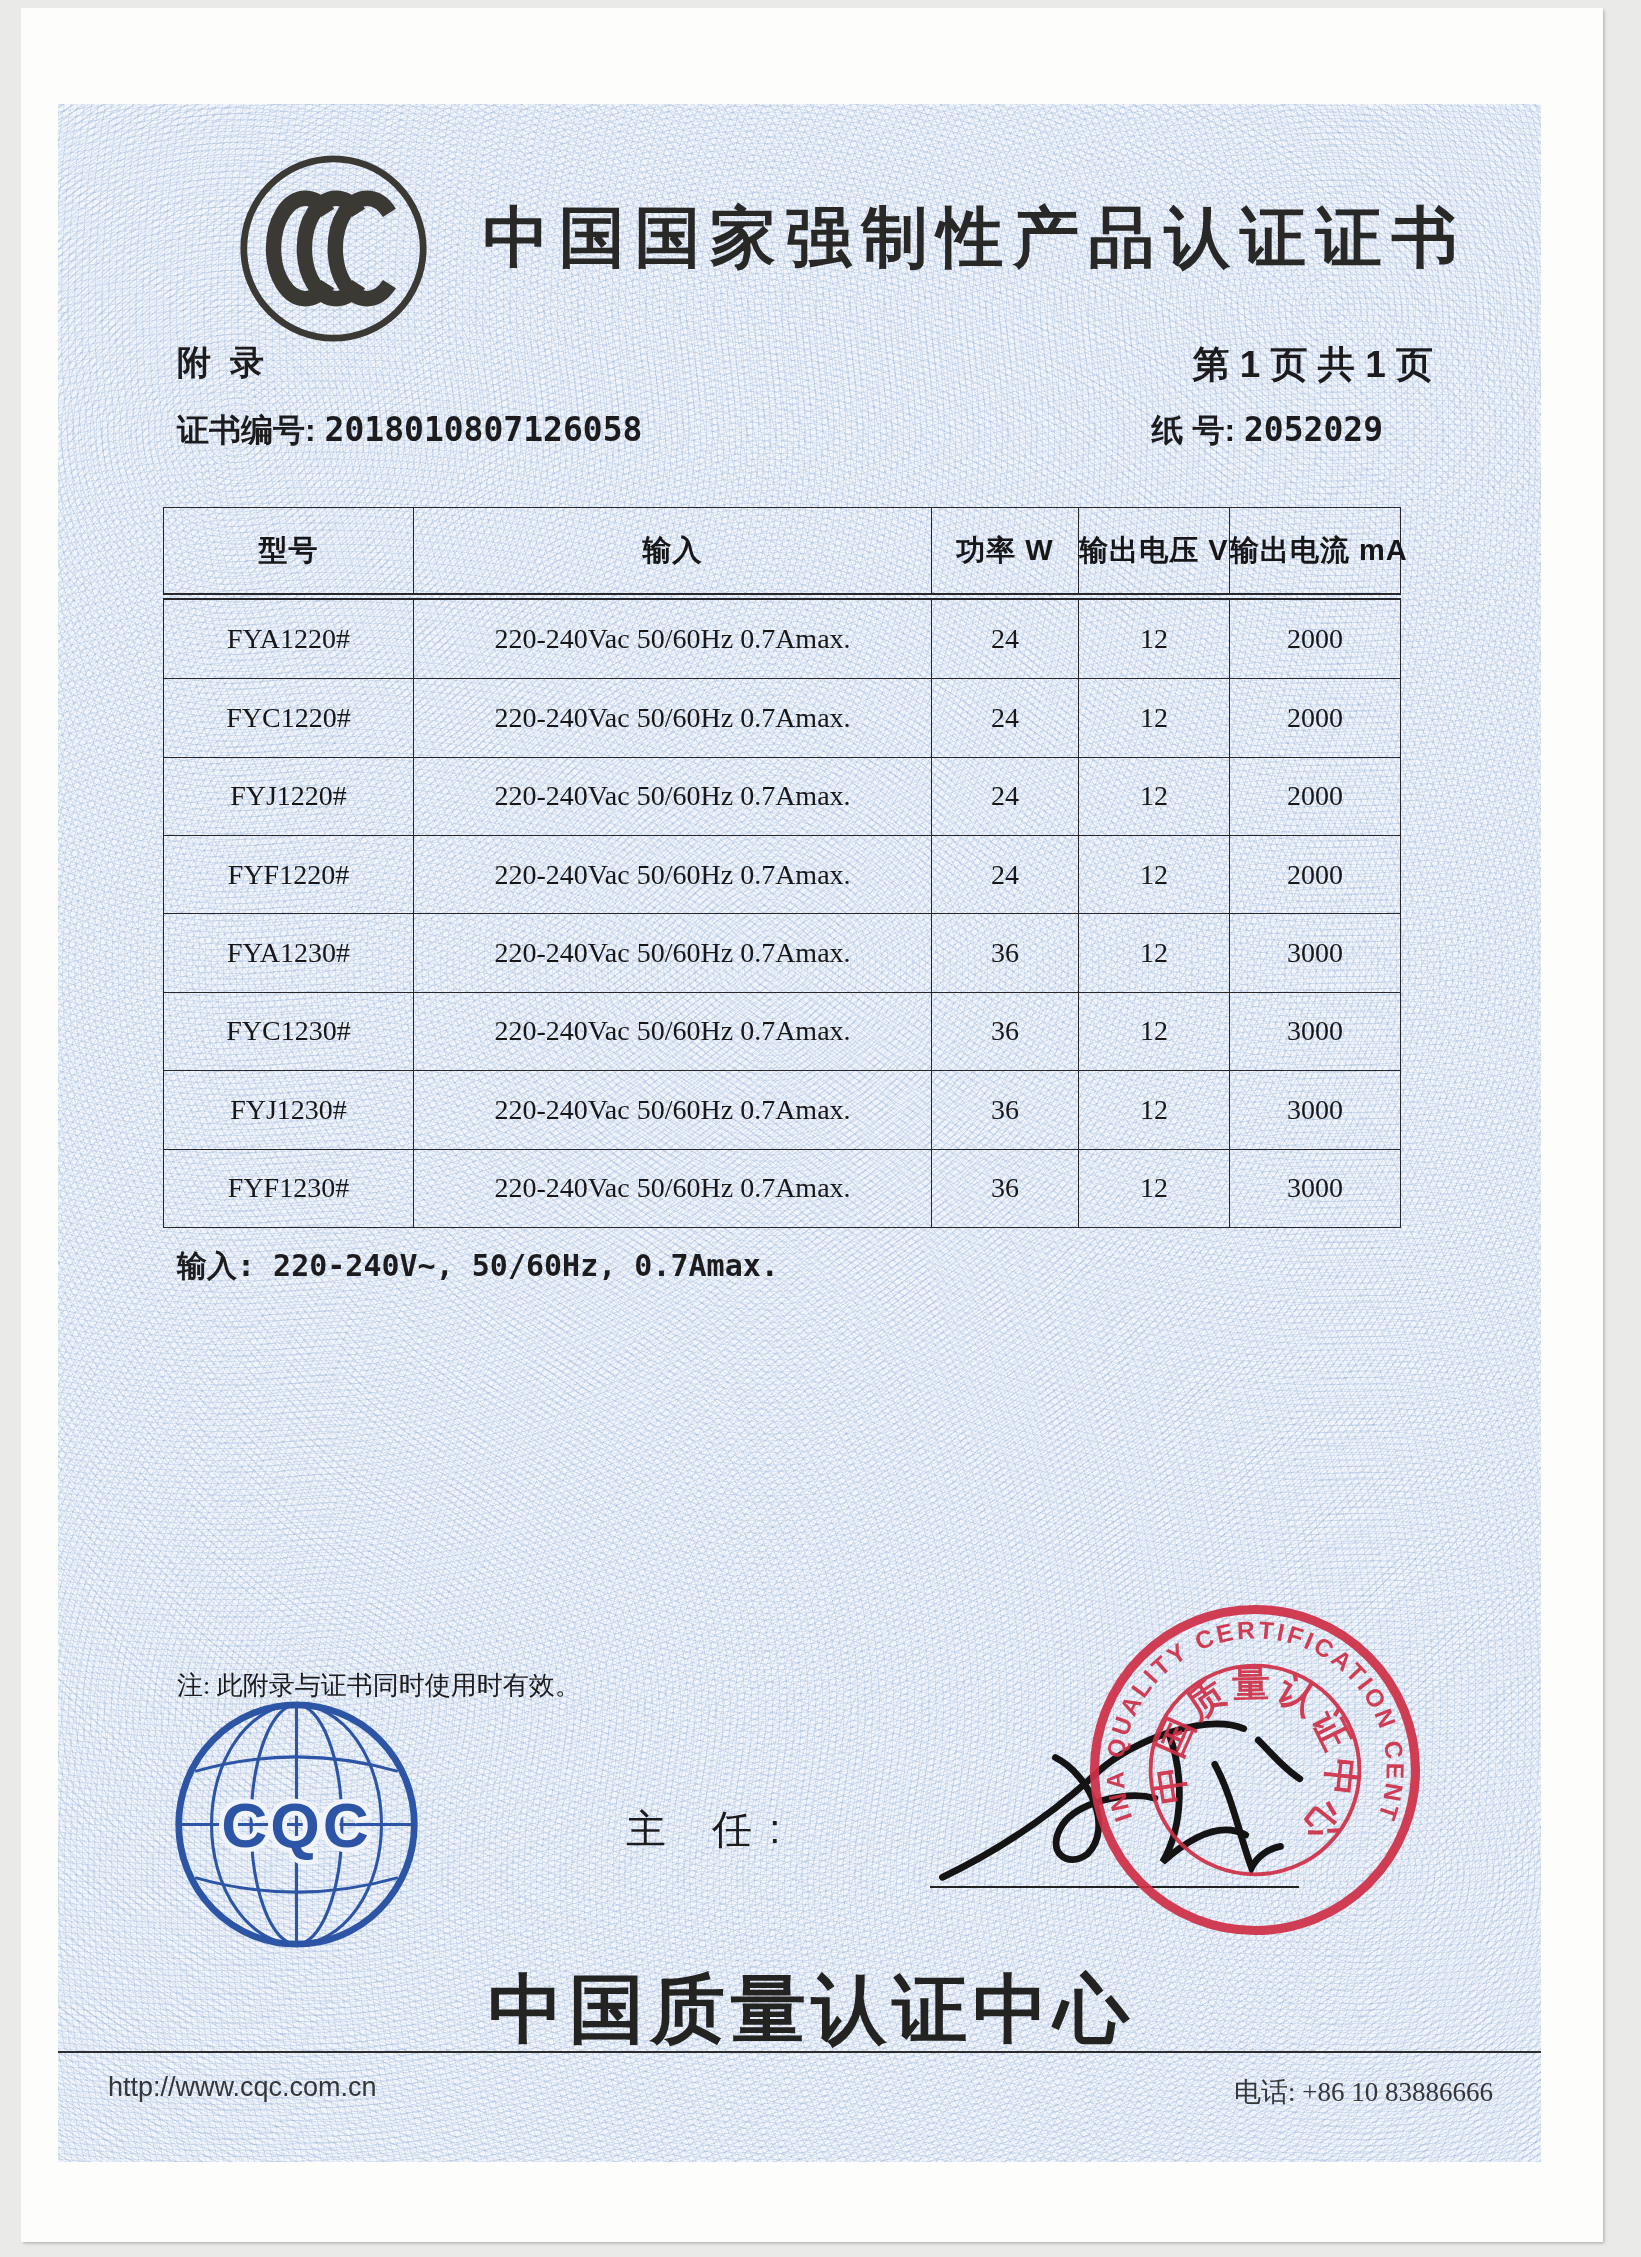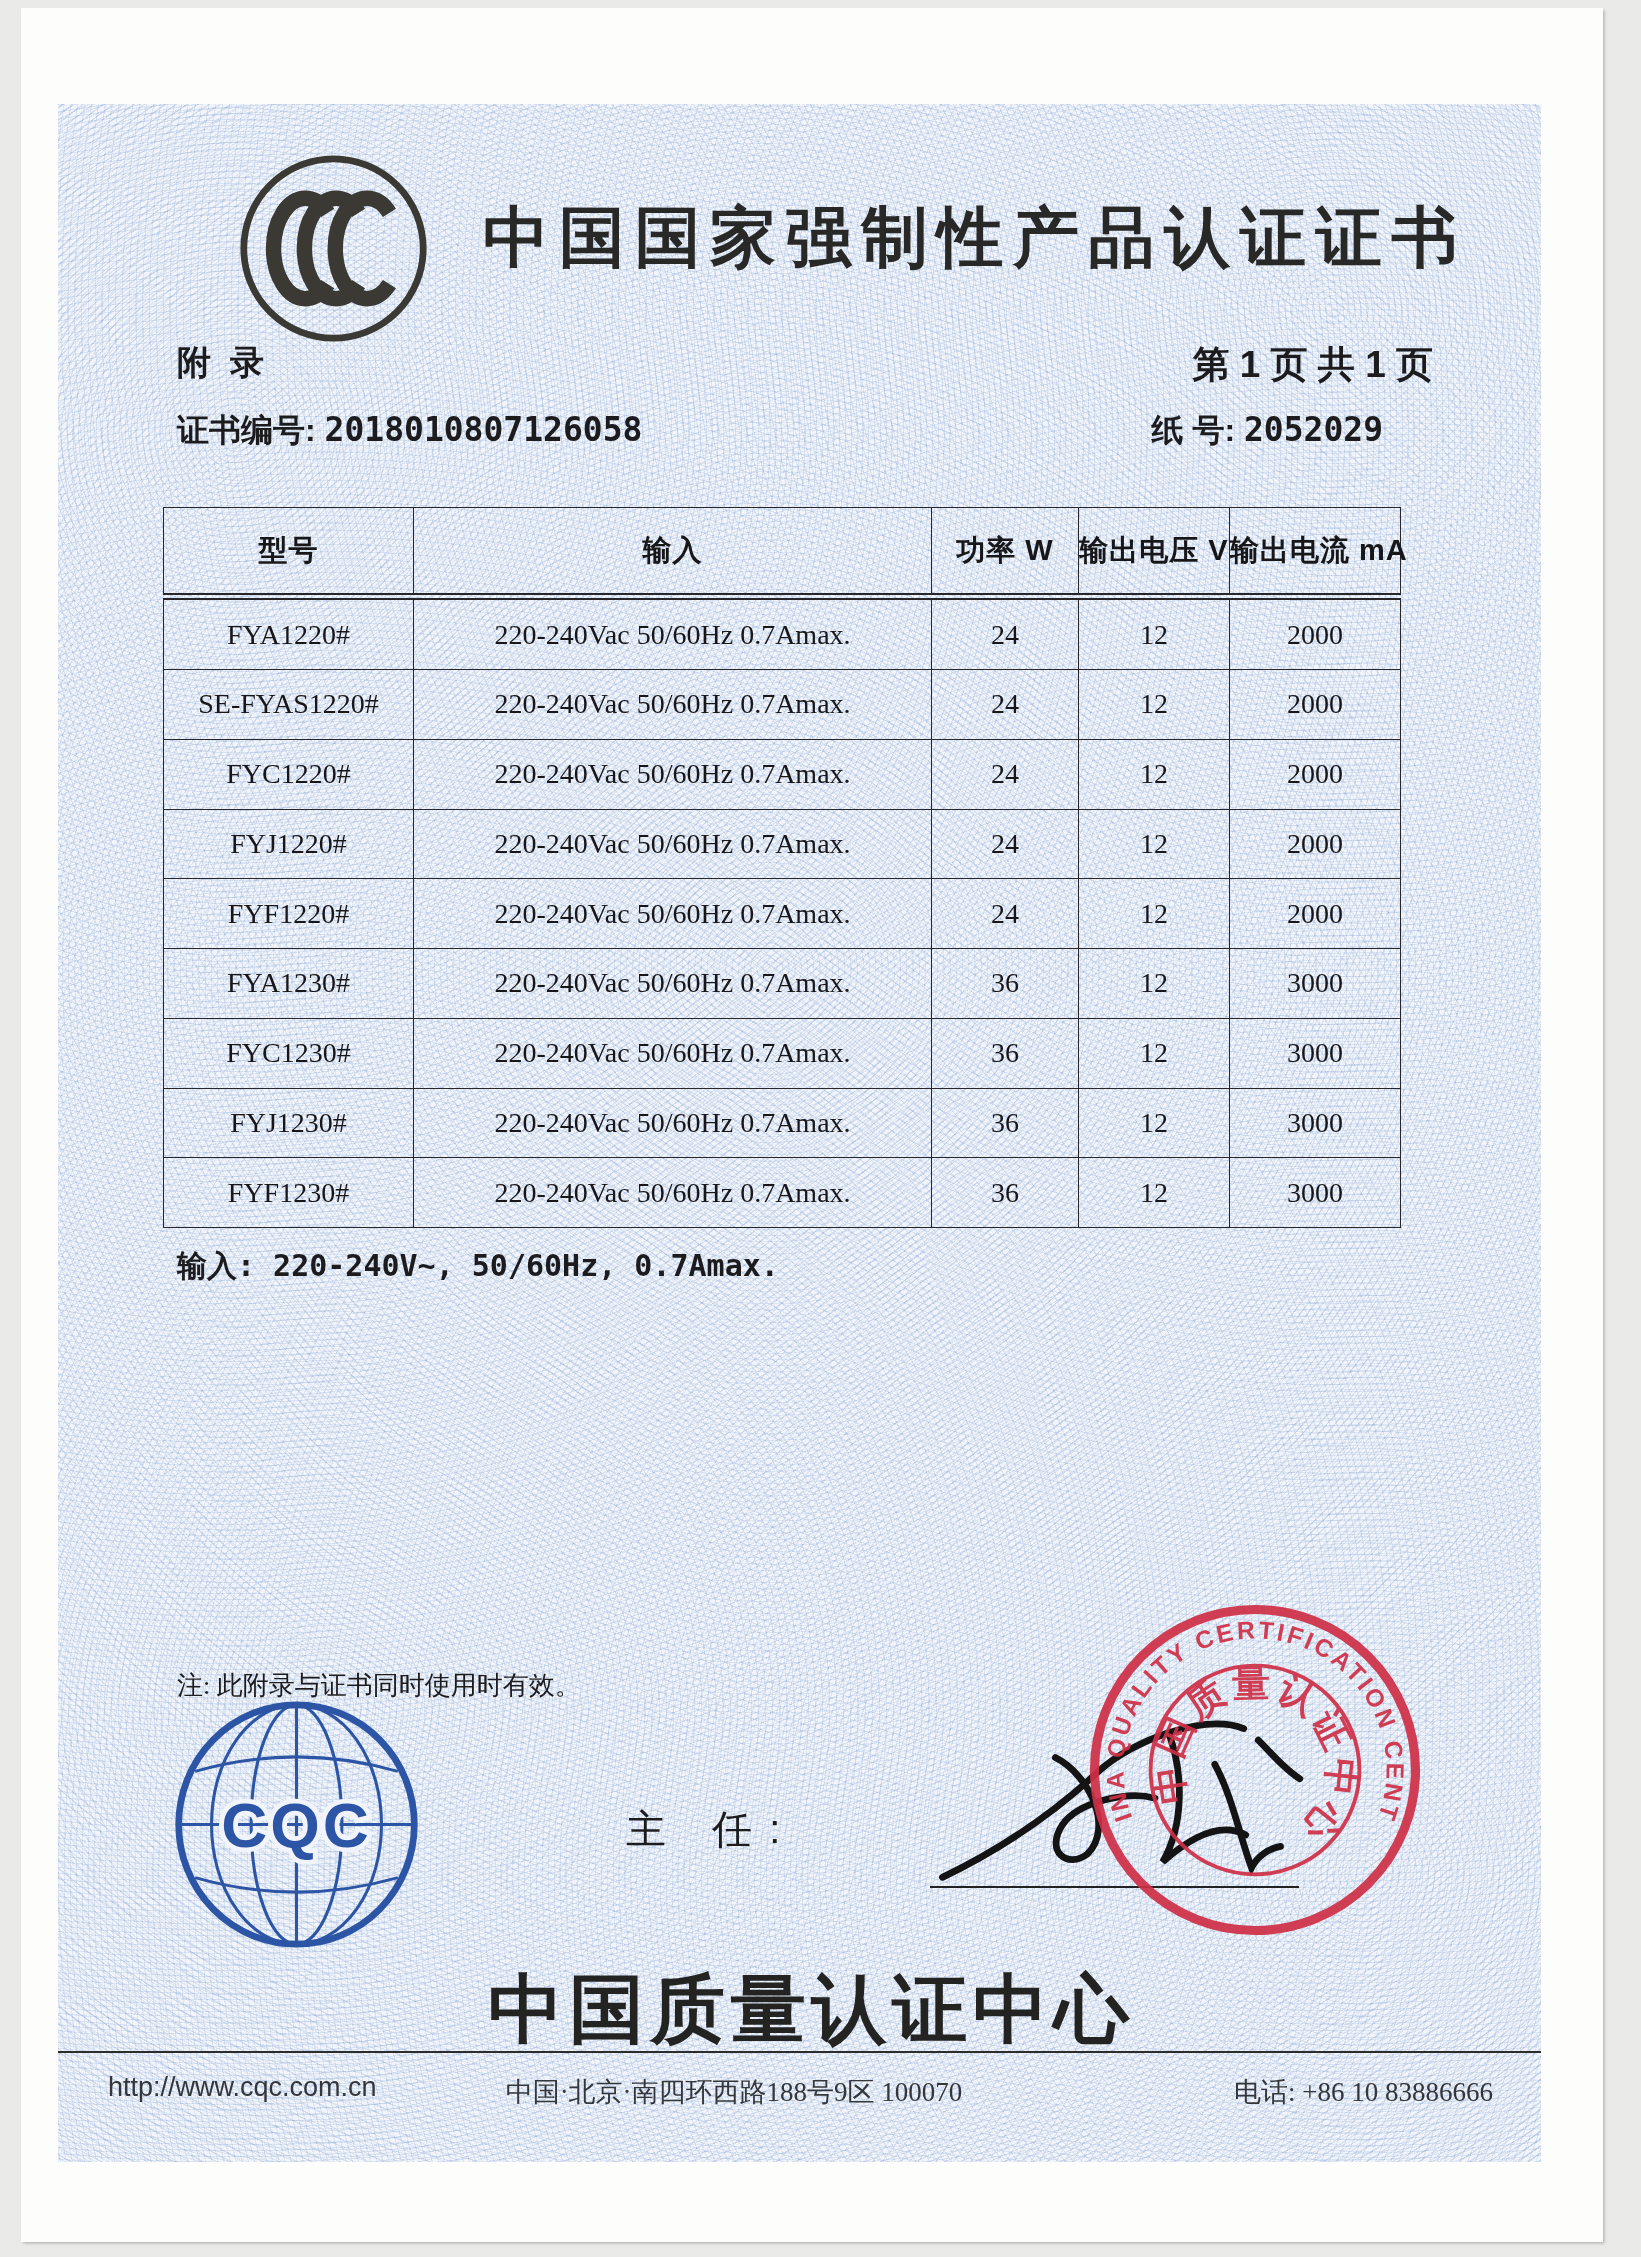--- a/index.html
+++ b/index.html
@@ -115,27 +115,20 @@
     </thead>
     <tbody>
         <tr>
           <td>FYA1220#</td>
           <td>220-240Vac 50/60Hz 0.7Amax.</td>
           <td>24</td>
           <td>12</td>
           <td>2000</td>
         </tr>
         <tr>
-          <td>SE-FYAS1220#</td>
-          <td>220-240Vac 50/60Hz 0.7Amax.</td>
-          <td>24</td>
-          <td>12</td>
-          <td>2000</td>
-        </tr>
-        <tr>
           <td>FYC1220#</td>
           <td>220-240Vac 50/60Hz 0.7Amax.</td>
           <td>24</td>
           <td>12</td>
           <td>2000</td>
         </tr>
         <tr>
           <td>FYJ1220#</td>
           <td>220-240Vac 50/60Hz 0.7Amax.</td>
           <td>24</td>
@@ -221,16 +214,15 @@
     </text>
     <text font-size="39" font-weight="700" letter-spacing="4" fill="#cf3148" font-family="Liberation Sans, DejaVu Sans, sans-serif">
       <textPath href="#stamp-inner-path" startOffset="50%" text-anchor="middle">中国质量认证中心</textPath>
     </text>
   </svg>
 
   <h2 class="abs org-name">中国质量认证中心</h2>
 
   <div class="abs footer-rule"></div>
   <div class="abs footer-web">http://www.cqc.com.cn</div>
-  <div class="abs footer-addr">中国·北京·南四环西路188号9区 100070</div>
   <div class="abs footer-phone">电话: +86 10 83886666</div>
 </div>
 
 
 </body></html>

